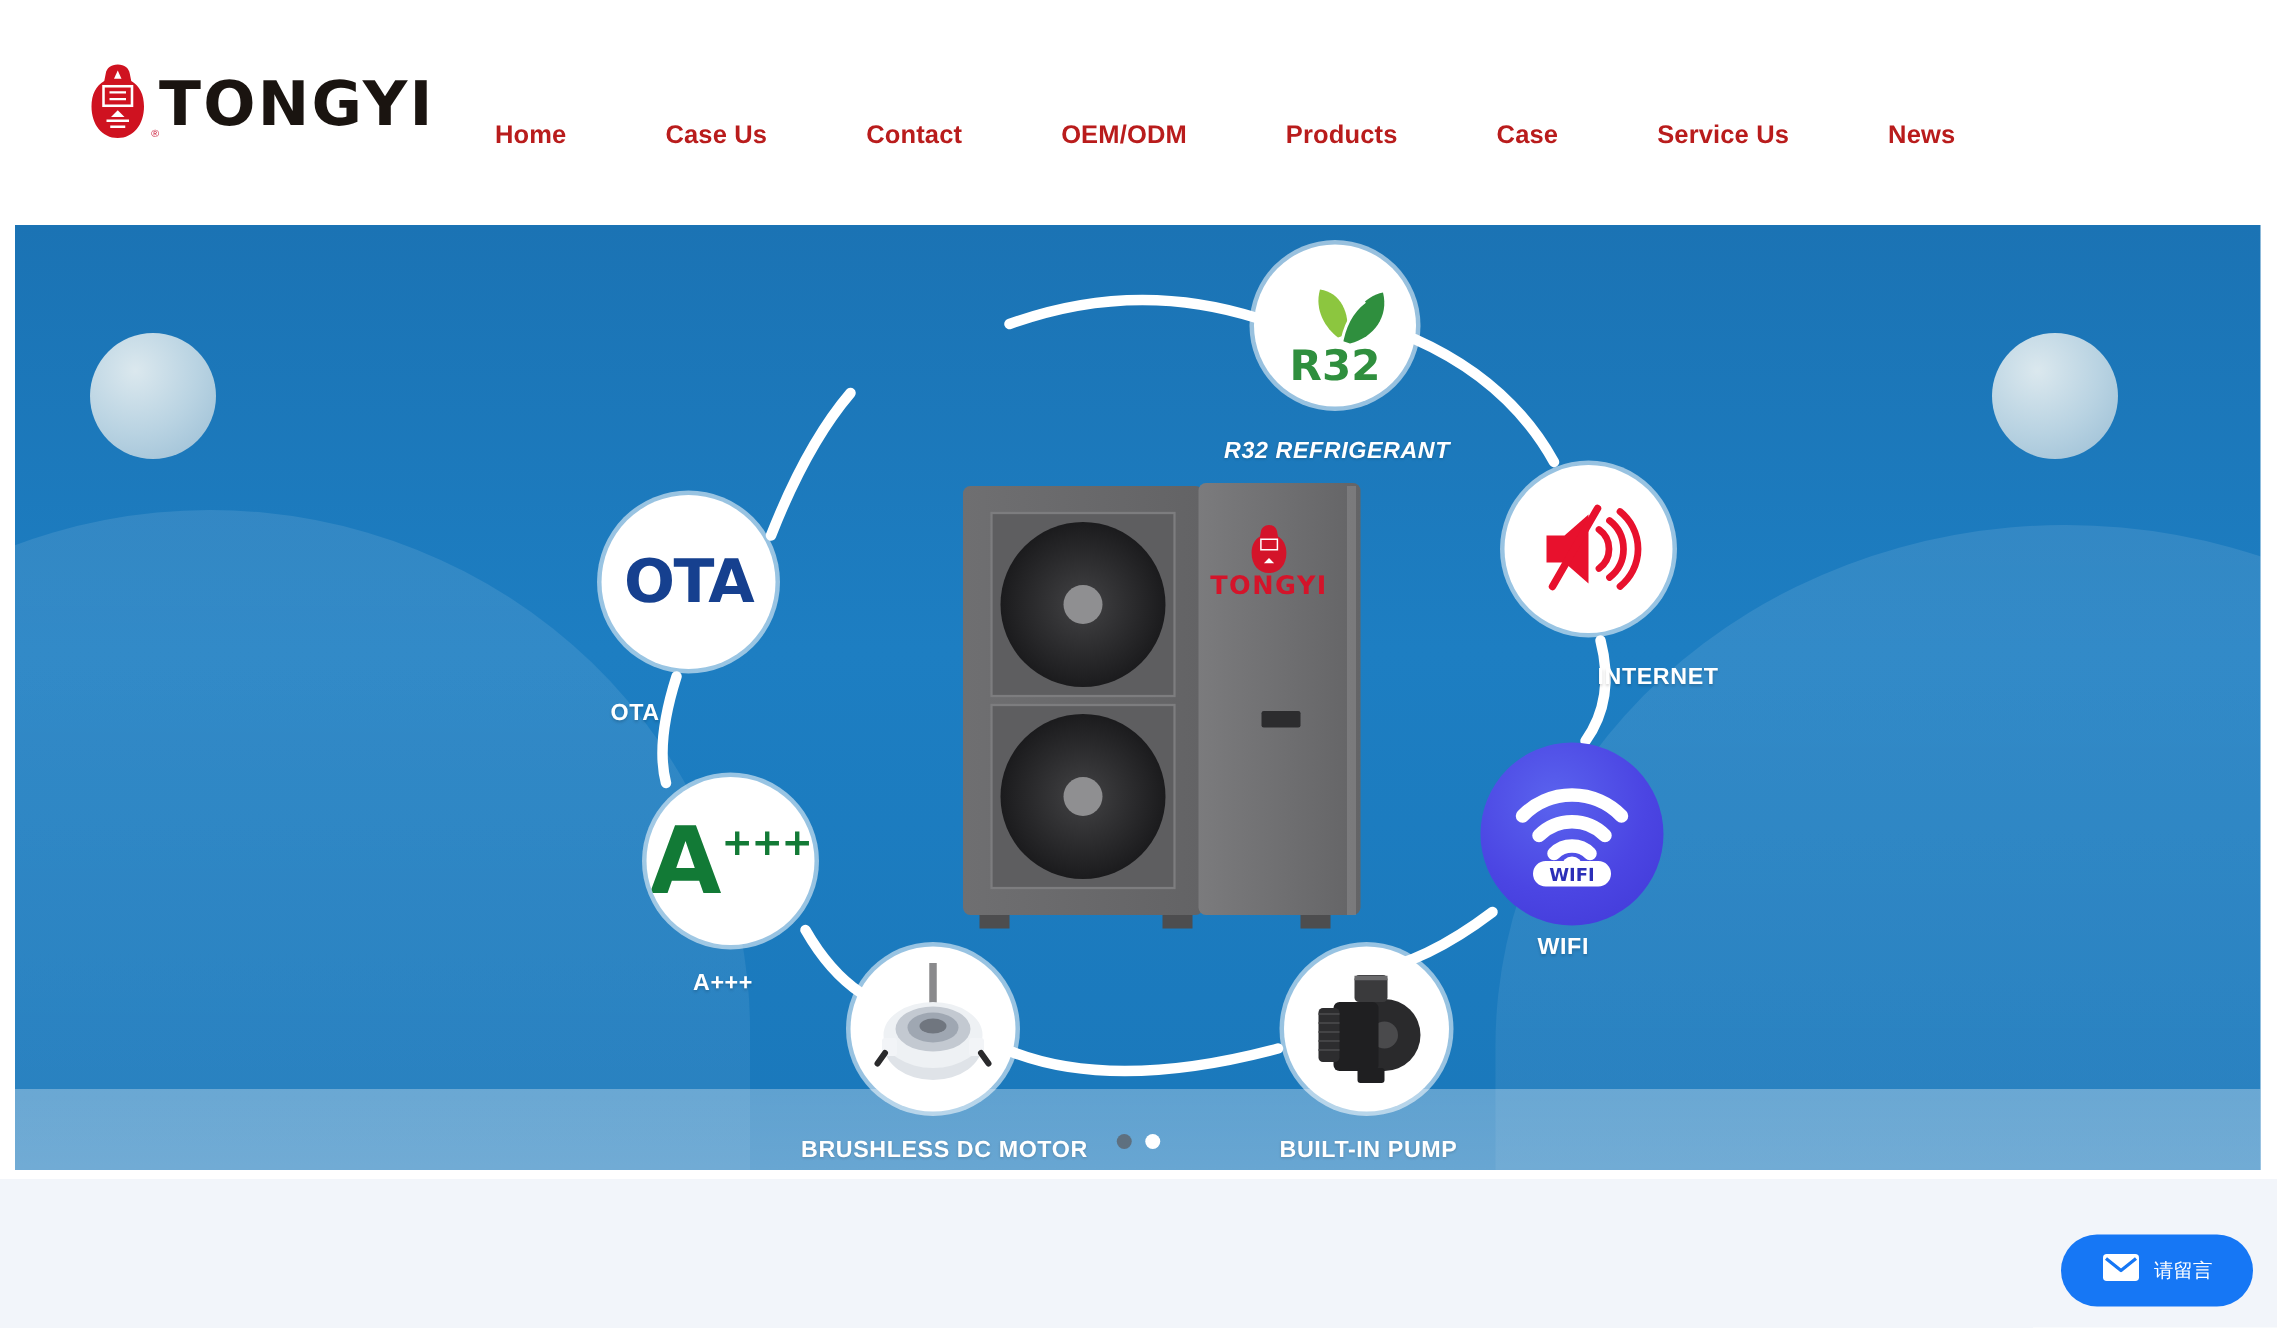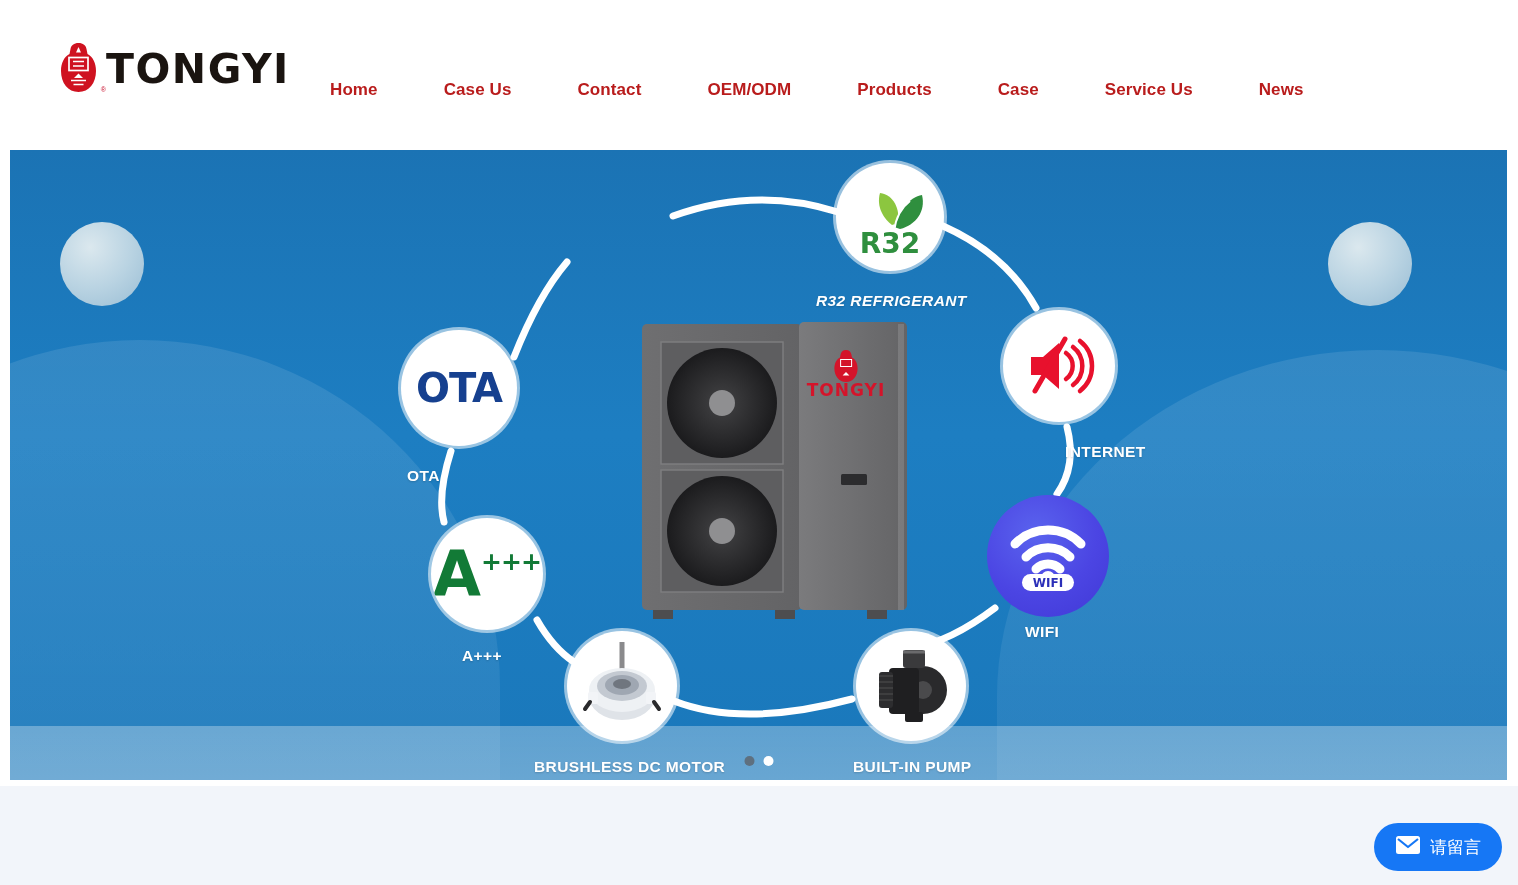--- a/index.html
+++ b/index.html
@@ -196,21 +196,21 @@
 
   .chat-btn {
     position: absolute; right: 16px; bottom: 14px;
     width: 128px; height: 48px;
     background: #1677f5;
     border-radius: 24px;
     display: flex; align-items: center; justify-content: center; gap: 9px;
     cursor: pointer;
   }
   .chat-btn .label {
-    color: #ffffff; font-size: 17px; font-weight: 400;
+    color: #ffffff; font-size: 13px; font-weight: 400;
     font-family: "DejaVu Sans", sans-serif;
   }
 </style>
 </head>
 <body>
 
 <div class="header">
 
   <div class="logo-wrap">
     <div class="logo-seal">

